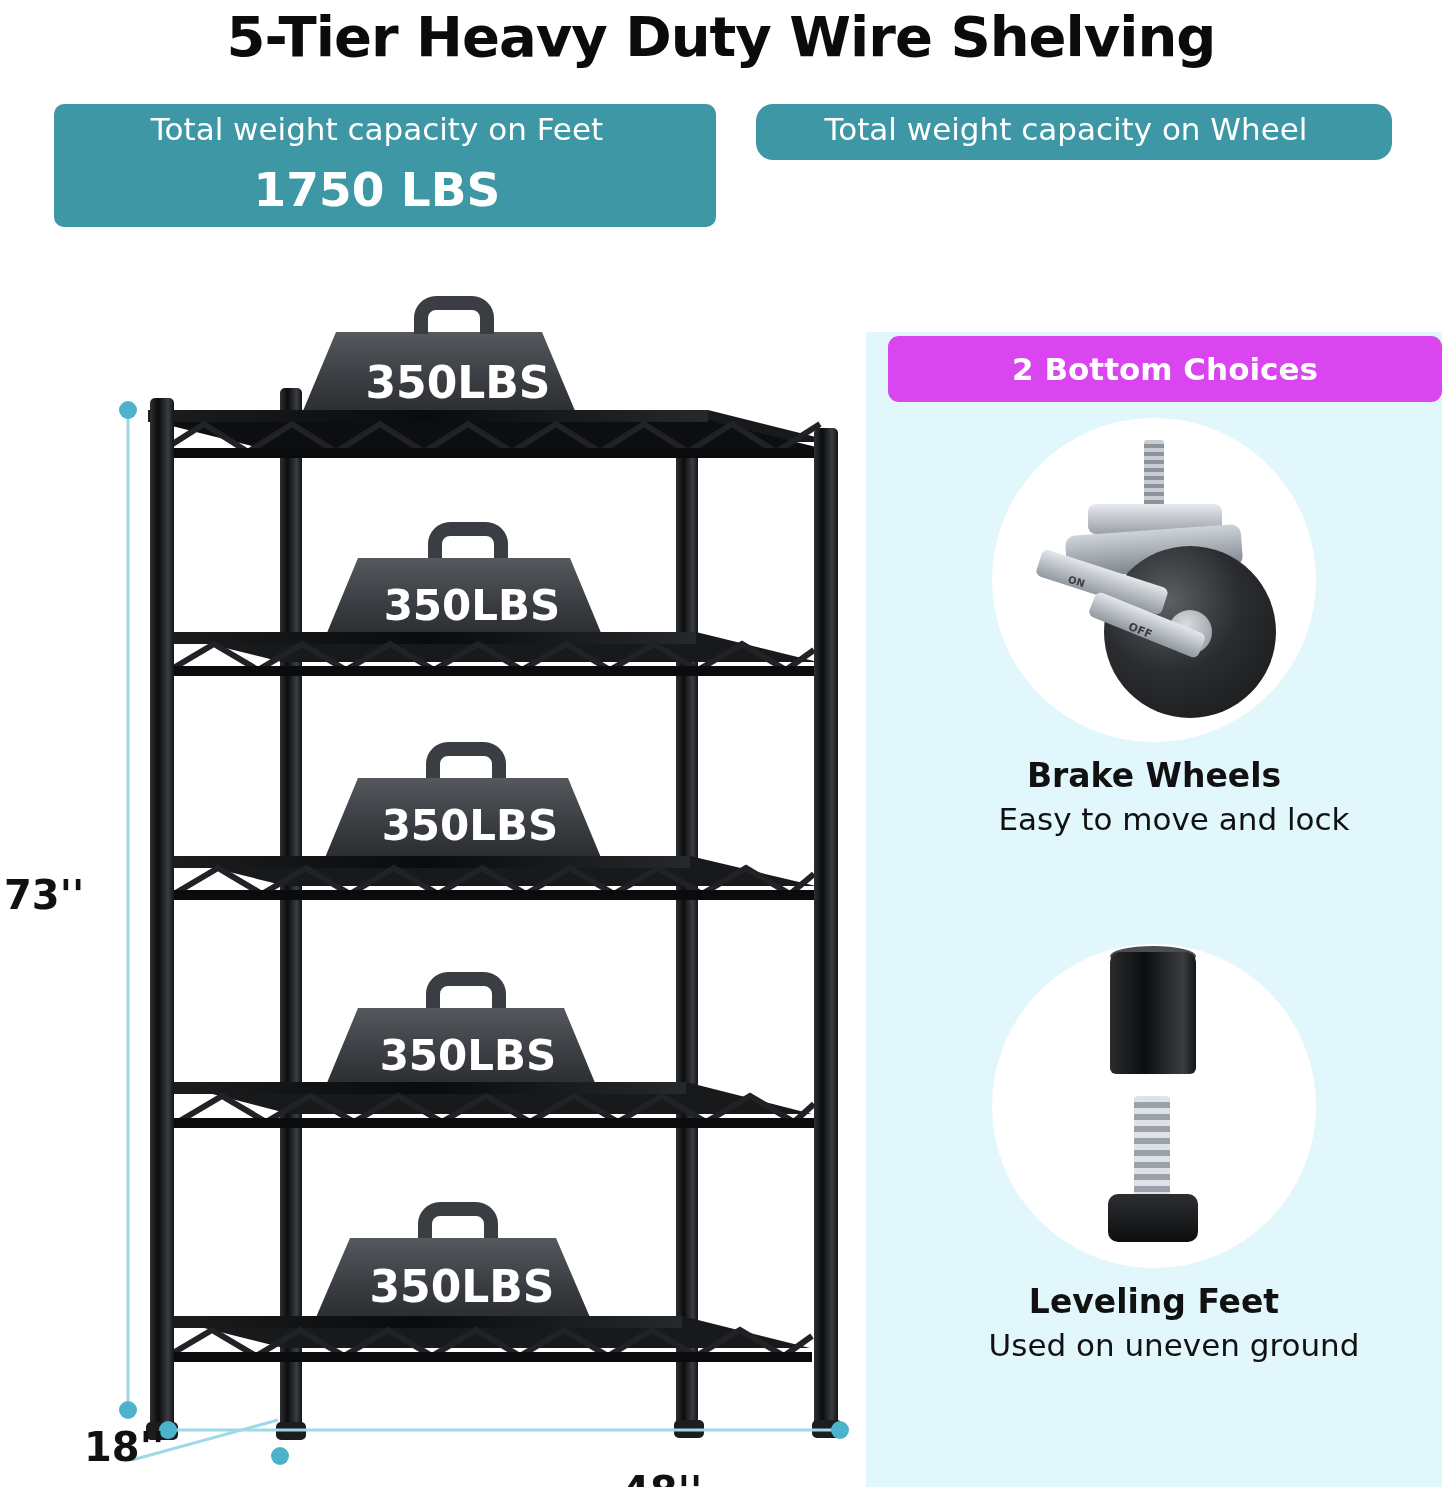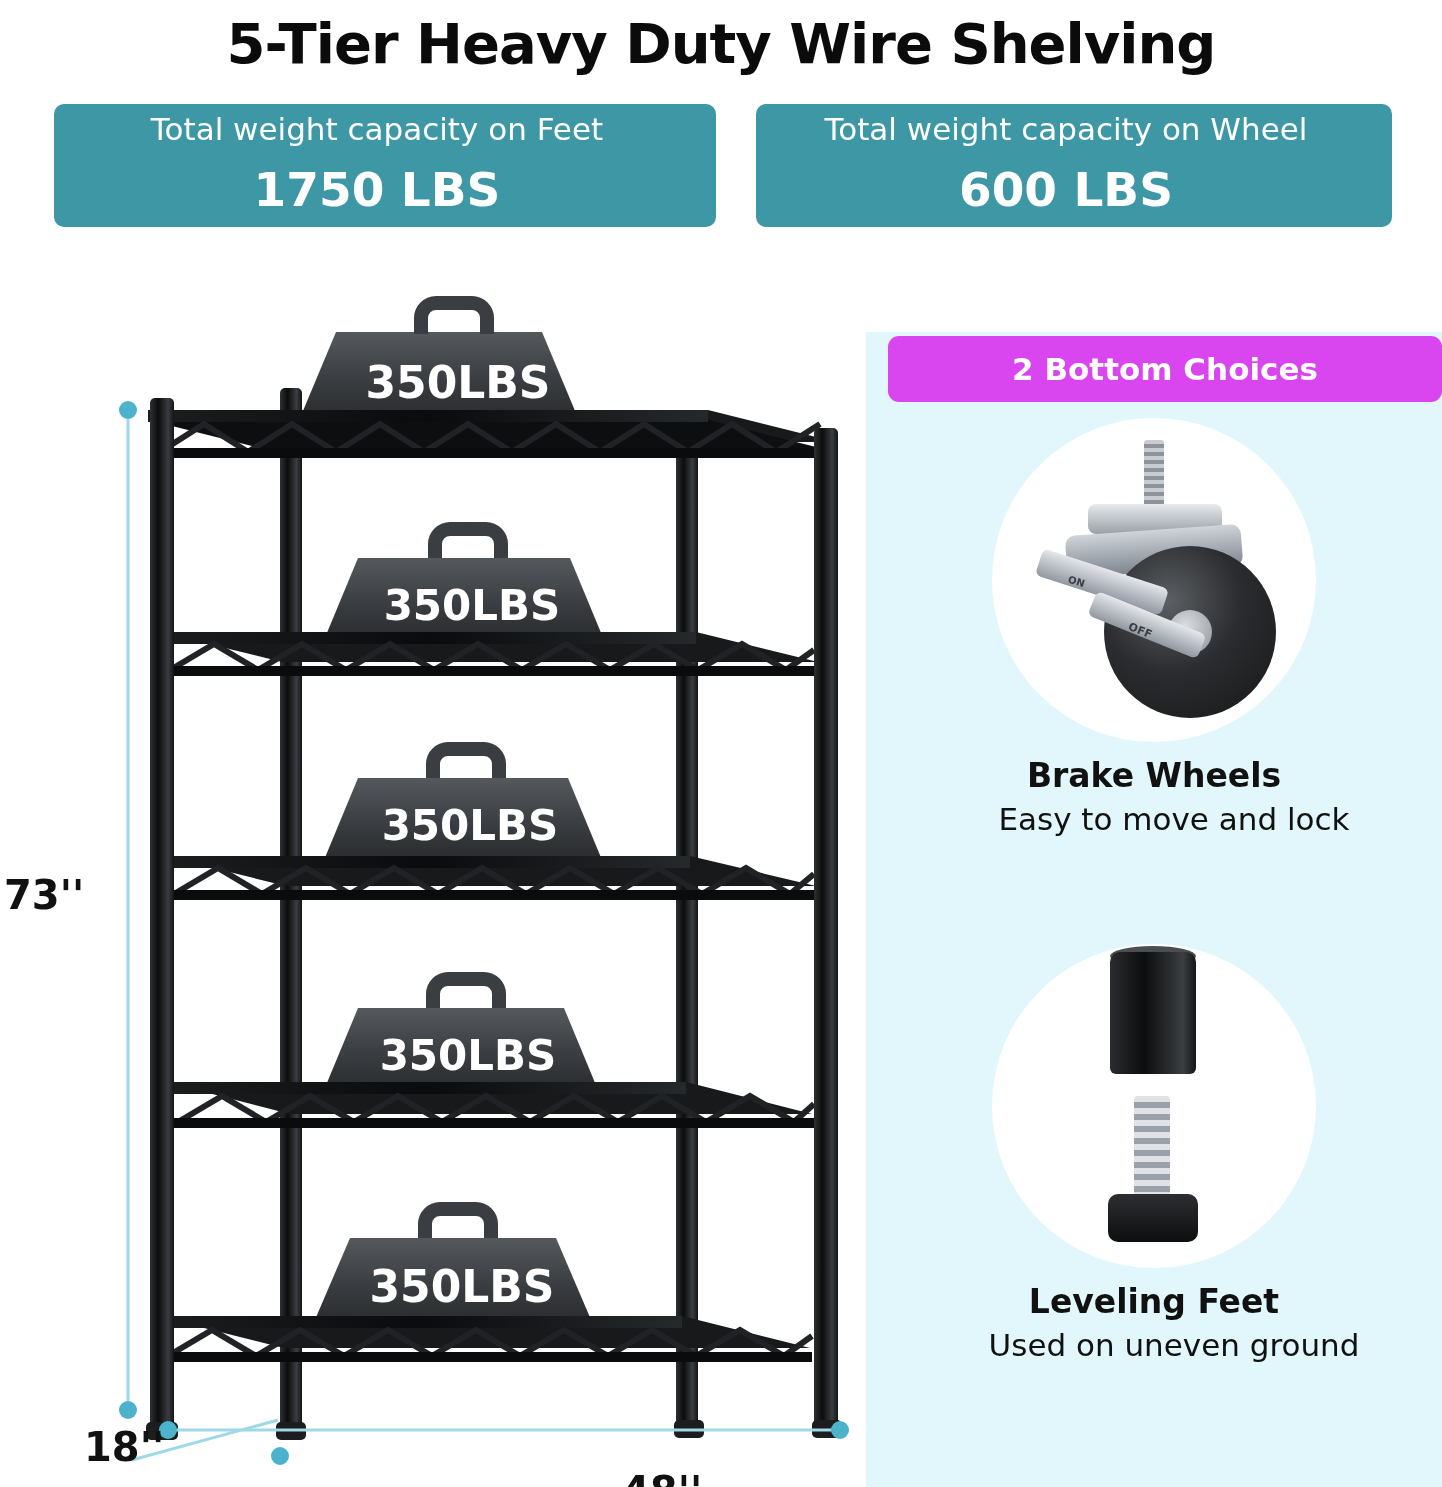--- a/index.html
+++ b/index.html
@@ -18,21 +18,20 @@
     position: absolute;
     top: 4px;
     left: 0;
     width: 1442px;
     text-align: center;
     font-size: 56px;
     font-weight: 800;
     letter-spacing: -1px;
     color: #0b0b0b;
     white-space: nowrap;
-    margin-top: 7px;
   }
 
   
   .cap-banner {
     position: absolute;
     background: #3d97a5;
     border-radius: 10px;
     color: #ffffff;
     text-align: center;
     padding: 8px 32px 12px 16px;
@@ -44,21 +43,21 @@
     white-space: nowrap;
   }
   .cap-banner .cap-value {
     font-size: 47px;
     font-weight: 800;
     line-height: 1.1;
     margin-top: 16px;
     white-space: nowrap;
   }
   #cap-feet { left: 54px; top: 104px; width: 662px; }
-  #cap-wheel { left: 756px; top: 104px; width: 636px; }
+  #cap-wheel { left: 756px; top: 104px; width: 636px; border-radius: 17px; }
 
   
   .right-panel {
     position: absolute;
     left: 866px;
     top: 332px;
     width: 576px;
     height: 1155px;
     background: #e2f7fb;
   }
@@ -206,21 +205,20 @@
 
 <div class="title">5-Tier Heavy Duty Wire Shelving</div>
 
 <div class="cap-banner" id="cap-feet">
   <div class="cap-label">Total weight capacity on Feet</div>
   <div class="cap-value">1750 LBS</div>
 </div>
 
 <div class="cap-banner" id="cap-wheel">
   <div class="cap-label">Total weight capacity on Wheel</div>
-  <div class="cap-value">600 LBS</div>
 </div>
 
 <div class="right-panel"></div>
 <div class="panel-header">2 Bottom Choices</div>
 
 <div class="feature" id="feature-wheels">
   <div class="circle-img">
     <div class="caster-stem"></div>
     <div class="caster-plate"></div>
     <div class="caster-body"></div>

